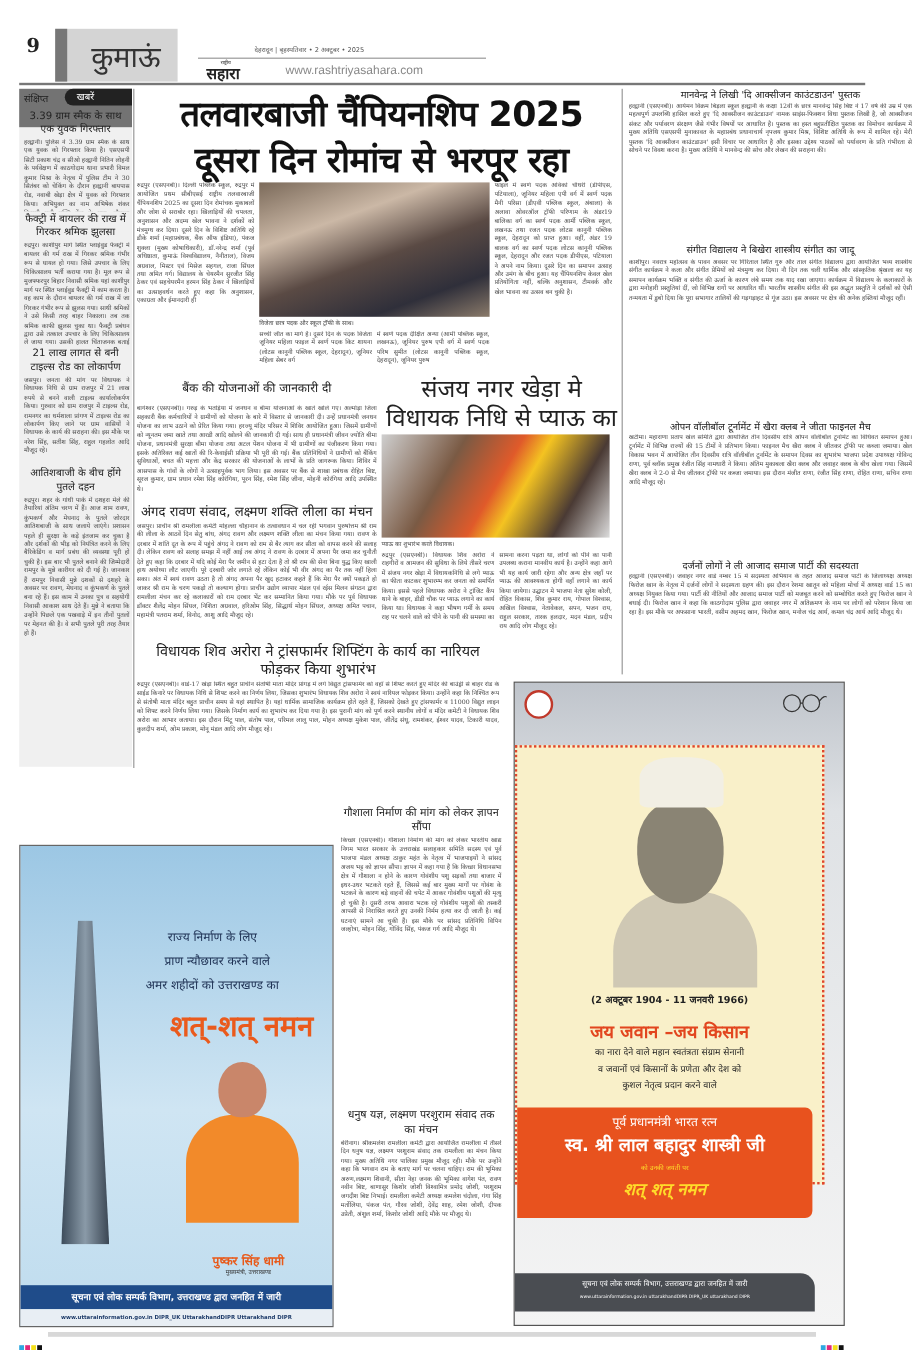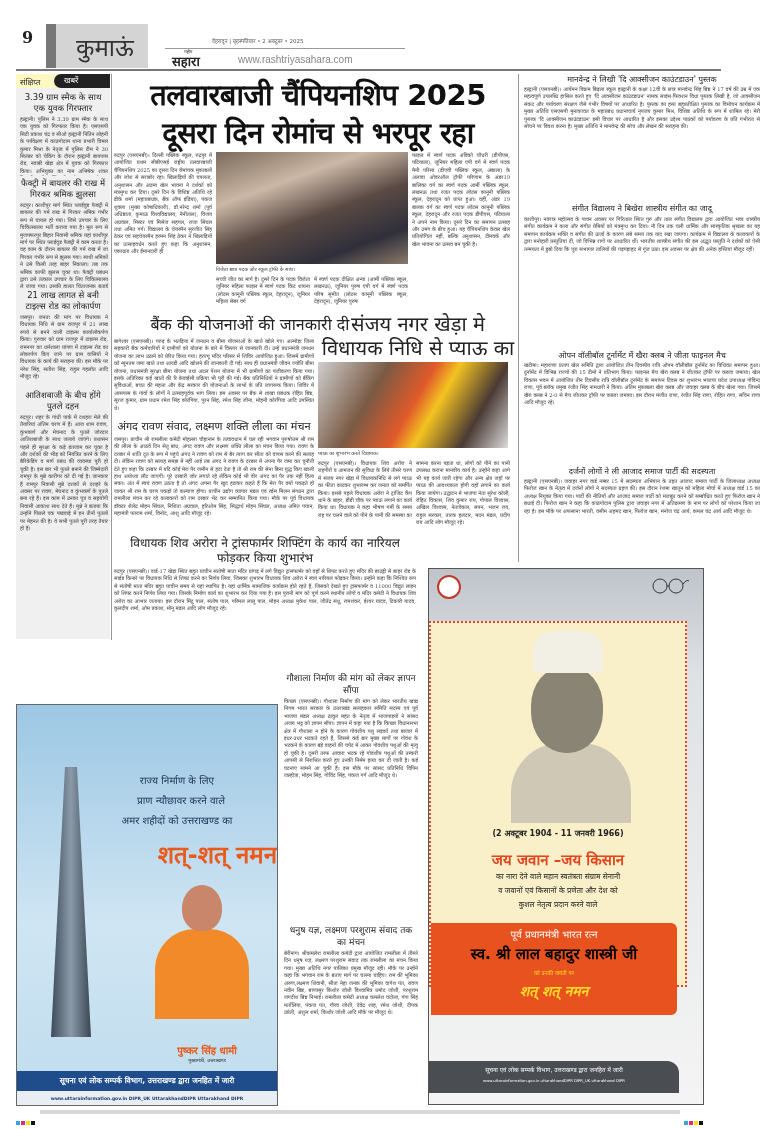--- a/index.html
+++ b/index.html
@@ -12,56 +12,56 @@
   .section-box { left: 46px; top: 24px; width: 102px; height: 44px; background: #d4d4d4; border-left: 10px solid #777; }
   .section-title { position: absolute; left: 20px; top: 6px; font-size: 24px; font-family: "DejaVu Serif", serif; color: #333; }
   .dateline { left: 212px; top: 37px; font-size: 5.5px; color: #555; }
   .date-rule { left: 165px; top: 48px; width: 240px; height: 1px; background: #999; }
   .brand { left: 172px; top: 52px; font-size: 13px; font-weight: bold; color: #222; }
   .brand-tag { font-size: 4px; position: absolute; top: -3px; left: 12px; color: #666; }
   .url { left: 238px; top: 54px; font-size: 10px; color: #888; font-family: "Liberation Sans", sans-serif; }
   .top-rule { left: 16px; top: 69px; width: 705px; height: 2px; background: #777; }
   
   .sidebar { left: 16px; top: 74px; width: 94px; height: 565px; background: #f0f0f0; }
-  .sb-head { left: 16px; top: 74px; width: 94px; height: 14px; background: #fef9c3; }
+  .sb-head { left: 16px; top: 74px; width: 94px; height: 32px; background: #737373; }
   .sb-head .a { position: absolute; left: 4px; top: 2px; font-size: 8px; color: #222; }
   .sb-head .b { position: absolute; left: 38px; top: 0; width: 56px; height: 14px; background: #222; color: #fff; font-size: 8px; padding-left: 10px; line-height: 14px; border-radius: 7px 0 0 7px; }
   .sb-hl { font-size: 8.5px; line-height: 11px; font-family: "DejaVu Sans", sans-serif; text-align: center; color: #222; }
   .vrule { width: 1px; background: #999; }
   
   .lead-hl { left: 112px; top: 76px; width: 412px; font-size: 29px; font-weight: bold; line-height: 38px; text-align: center; letter-spacing: -0.5px; color: #111; }
   .photo { background: linear-gradient(160deg,#7b6a5a 0%,#cbb8a6 30%,#5a4a44 55%,#2f2f3a 80%,#8a7a6a 100%); }
   .caption { font-size: 5px; color: #444; }
-  .sec-hl { font-size: 16px; line-height: 18px; margin-left: 36px; }
+  .sec-hl { font-size: 10px; line-height: 18px; }
   .sec-hl2 { font-size: 20px; line-height: 24px; }
   
   .ad-left { left: 16px; top: 704px; width: 262px; height: 402px; background: linear-gradient(180deg,#9cc7e4 0%,#cfe5f3 55%,#bfdcee 100%); border: 1px solid #666; overflow: hidden; }
   .ad-title { position: absolute; left: 0; width: 100%; top: 6px; text-align: center; font-size: 24px; font-weight: bold; color: #173d7a; }
   .ad-line { position: absolute; width: 100%; text-align: center; font-size: 10px; color: #1c2f52; }
-  .ad-big { position: absolute; left: 0; width: 100%; top: 132px; text-align: right; padding-right: 0; font-size: 24px; font-weight: bold; color: #ea5a1c; }
+  .ad-big { position: absolute; left: 0; width: 100%; top: 132px; text-align: right; padding-right: 16px; font-size: 24px; font-weight: bold; color: #ea5a1c; }
   .tower { position: absolute; left: 34px; top: 62px; width: 40px; height: 270px; background: linear-gradient(90deg,#3c4b5a,#8a9aa8 50%,#3a4653); clip-path: polygon(35% 0,65% 0,100% 100%,0 100%); }
   .cm { position: absolute; left: 130px; top: 180px; width: 110px; height: 135px; }
   .cm-head { position: absolute; left: 35px; top: 0; width: 40px; height: 46px; border-radius: 50% 50% 45% 45%; background: #c9866a; }
   .cm-body { position: absolute; left: 8px; top: 44px; width: 94px; height: 90px; border-radius: 40px 40px 0 0; background: #f28a2a; }
   .cm-name { position: absolute; left: 120px; top: 338px; width: 140px; text-align: center; font-size: 10px; font-weight: bold; color: #e85a1a; }
   .cm-role { position: absolute; left: 120px; top: 352px; width: 140px; text-align: center; font-size: 5px; color: #333; }
   .ad-band { position: absolute; left: 0; top: 366px; width: 100%; height: 20px; background: #1f4c8a; color: #fff; font-size: 7.5px; text-align: center; line-height: 20px; font-weight: bold; }
   .ad-foot { position: absolute; left: 0; top: 386px; width: 100%; height: 16px; background: #e8eef4; font-size: 4.5px; text-align: center; line-height: 16px; color: #1f3c6a; font-weight: bold; }
   .ad-right { left: 428px; top: 568px; width: 276px; height: 537px; background: linear-gradient(180deg,#bfc4cb 0%,#dfe2e5 20%,#f4f4f4 100%); border: 1px solid #555; overflow: hidden; }
   .frame { position: absolute; left: 0; top: 52px; width: 258px; height: 366px; background: #f9f0c9; border: 2px dotted #e0452b; }
   .portrait { position: absolute; left: 80px; top: 8px; width: 120px; height: 190px; }
   .p-cap { position: absolute; left: 22px; top: 0; width: 70px; height: 42px; background: #f2efe4; border-radius: 40% 40% 10% 10%; }
   .p-face { position: absolute; left: 20px; top: 36px; width: 72px; height: 86px; border-radius: 45% 45% 48% 48%; background: #8a8474; }
   .p-body { position: absolute; left: 0; top: 112px; width: 120px; height: 80px; border-radius: 50px 50px 0 0; background: #cfc8b4; }
   .dates { position: absolute; left: 0; width: 100%; top: 204px; text-align: center; font-size: 8px; font-weight: bold; color: #222; }
   .slogan { position: absolute; left: 0; width: 100%; top: 226px; text-align: center; font-size: 15px; font-weight: bold; color: #e2461f; }
   .ad-r-line { position: absolute; left: 0; width: 100%; text-align: center; font-size: 7.5px; color: #222; }
   .orange-box { position: absolute; left: 0; top: 300px; width: 246px; height: 92px; background: #e8521e; border-radius: 0 6px 6px 0; }
   .ob1 { position: absolute; width: 100%; top: 4px; text-align: center; font-size: 10px; color: #fff; }
-  .ob2 { position: absolute; width: 100%; top: 20px; text-align: center; font-size: 15px; font-weight: bold; color: #000000; }
+  .ob2 { position: absolute; width: 100%; top: 20px; text-align: center; font-size: 15px; font-weight: bold; color: #ffffff; }
   .ob3 { position: absolute; width: 100%; top: 46px; text-align: center; font-size: 5.5px; color: #ffdc2a; }
   .ob4 { position: absolute; width: 100%; top: 58px; text-align: center; font-size: 14px; font-weight: bold; font-style: italic; color: #ffdc2a; }
   .ad-r-foot { position: absolute; left: 0; top: 492px; width: 250px; height: 32px; background: #4a4d52; border-radius: 0 12px 0 0; color: #fff; text-align: center; }
   .ad-r-foot .t { font-size: 6px; padding-top: 5px; }
   .ad-r-foot .l { font-size: 3.8px; padding-top: 4px; }
   .logo-spec { position: absolute; right: 14px; top: 6px; width: 40px; height: 24px; }
   .reg-bar { height: 4px; background: #d8d8d8; }
   .reg-dot { width: 4px; height: 4px; display: inline-block; margin-right: 1px; }
 </style>
 </head>

